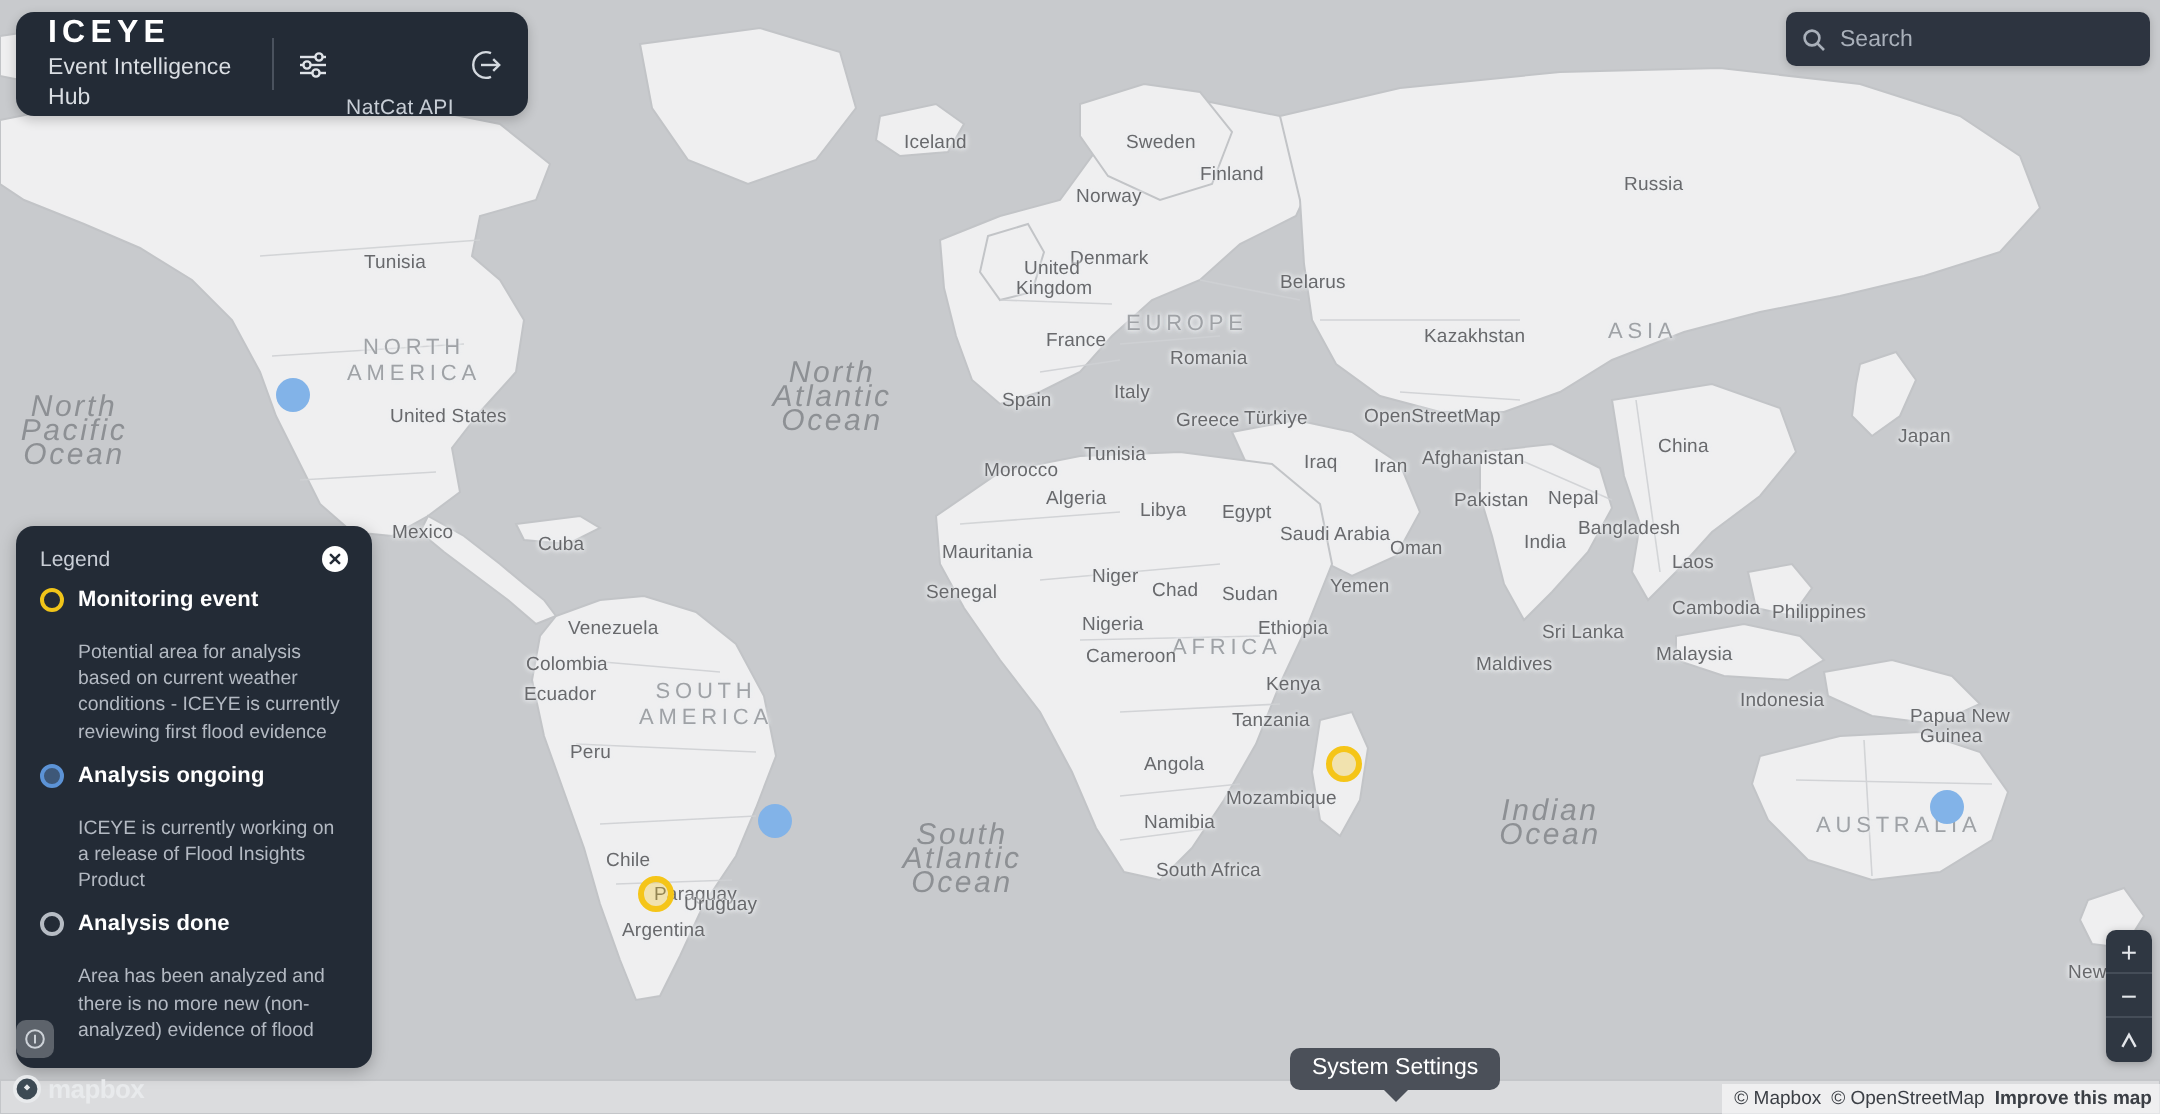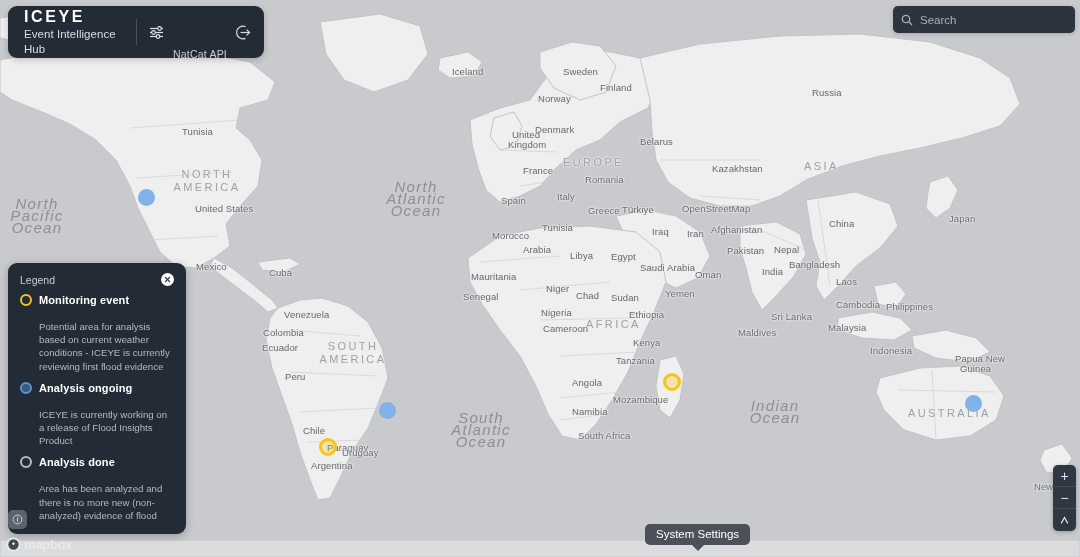--- a/index.html
+++ b/index.html
@@ -336,21 +336,21 @@
         <div class="map-label" style="left: 622px; top: 204px;">Türkiye</div>
         <div class="map-label" style="left: 682px; top: 203px;">OpenStreetMap</div>
         <div class="map-label" style="left: 195px; top: 203px;">United States</div>
         <div class="map-label" style="left: 829px; top: 218px;">China</div>
         <div class="map-label" style="left: 949px; top: 213px;">Japan</div>
         <div class="map-label" style="left: 542px; top: 222px;">Tunisia</div>
         <div class="map-label" style="left: 652px; top: 226px;">Iraq</div>
         <div class="map-label" style="left: 687px; top: 228px;">Iran</div>
         <div class="map-label" style="left: 711px; top: 224px;">Afghanistan</div>
         <div class="map-label" style="left: 492px; top: 230px;">Morocco</div>
-        <div class="map-label" style="left: 523px; top: 244px;">Arabia</div>
+        <div class="map-label" style="left: 523px; top: 244px;">Algeria</div>
         <div class="map-label" style="left: 570px; top: 250px;">Libya</div>
         <div class="map-label" style="left: 611px; top: 251px;">Egypt</div>
         <div class="map-label" style="left: 727px; top: 245px;">Pakistan</div>
         <div class="map-label" style="left: 774px; top: 244px;">Nepal</div>
         <div class="map-label" style="left: 196px; top: 261px;">Mexico</div>
         <div class="map-label" style="left: 269px; top: 267px;">Cuba</div>
         <div class="map-label" style="left: 640px; top: 262px;">Saudi Arabia</div>
         <div class="map-label" style="left: 789px; top: 259px;">Bangladesh</div>
         <div class="map-label" style="left: 762px; top: 266px;">India</div>
         <div class="map-label" style="left: 471px; top: 271px;">Mauritania</div>
@@ -493,14 +493,19 @@
   <div id="map-controls">
     <div class="map-ctl">+</div>
     <div class="map-ctl">−</div>
     <div class="map-ctl" style="font-size:11px;">
       <svg width="11" height="11" viewBox="0 0 11 11" fill="none" stroke="#e3e6ea" stroke-width="1.2">
         <polyline points="2.2,8.4 5.5,2.4 8.8,8.4"></polyline>
       </svg>
     </div>
   </div>
 
+  <div id="attribution">
+    <span class="attr-link">© Mapbox</span>
+    <span class="attr-link">© OpenStreetMap</span>
+    <span class="attr-link attr-strong">Improve this map</span>
+  </div>
 
 </div>
 
 </body></html>

